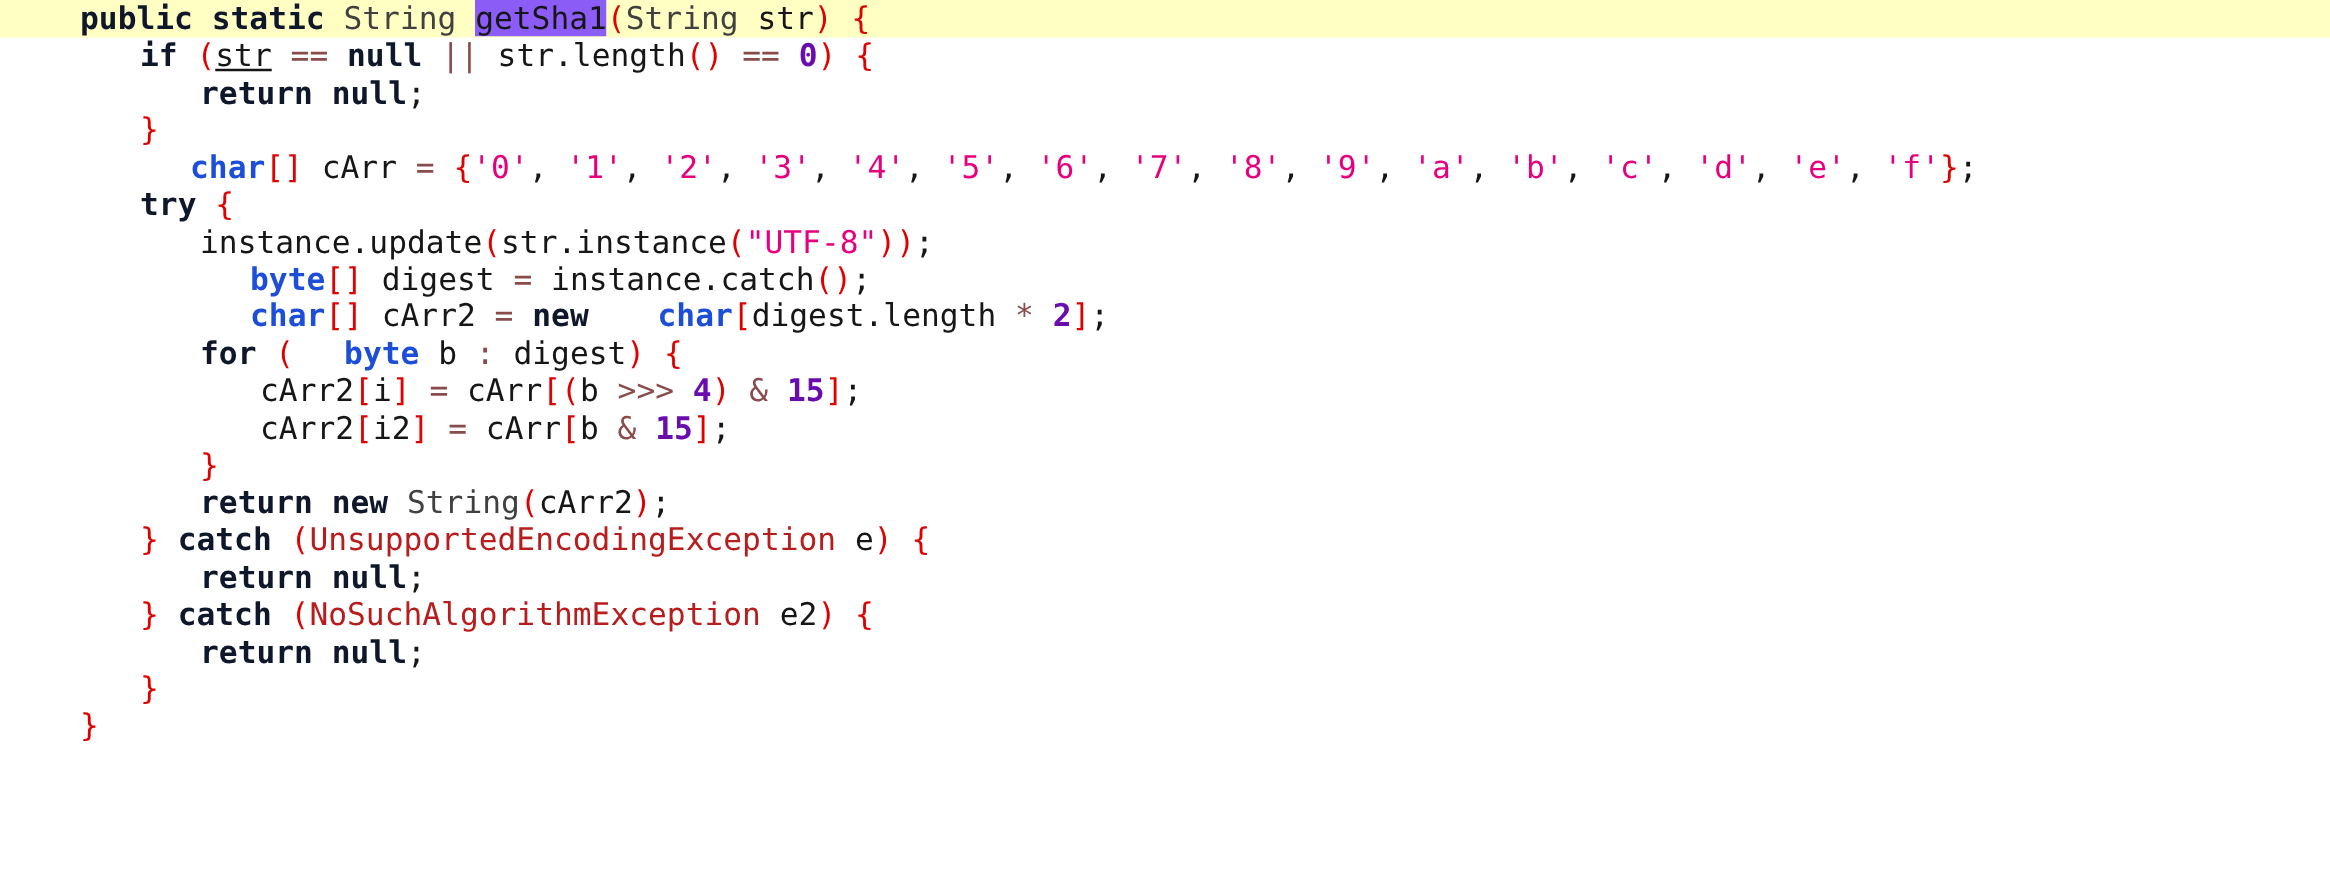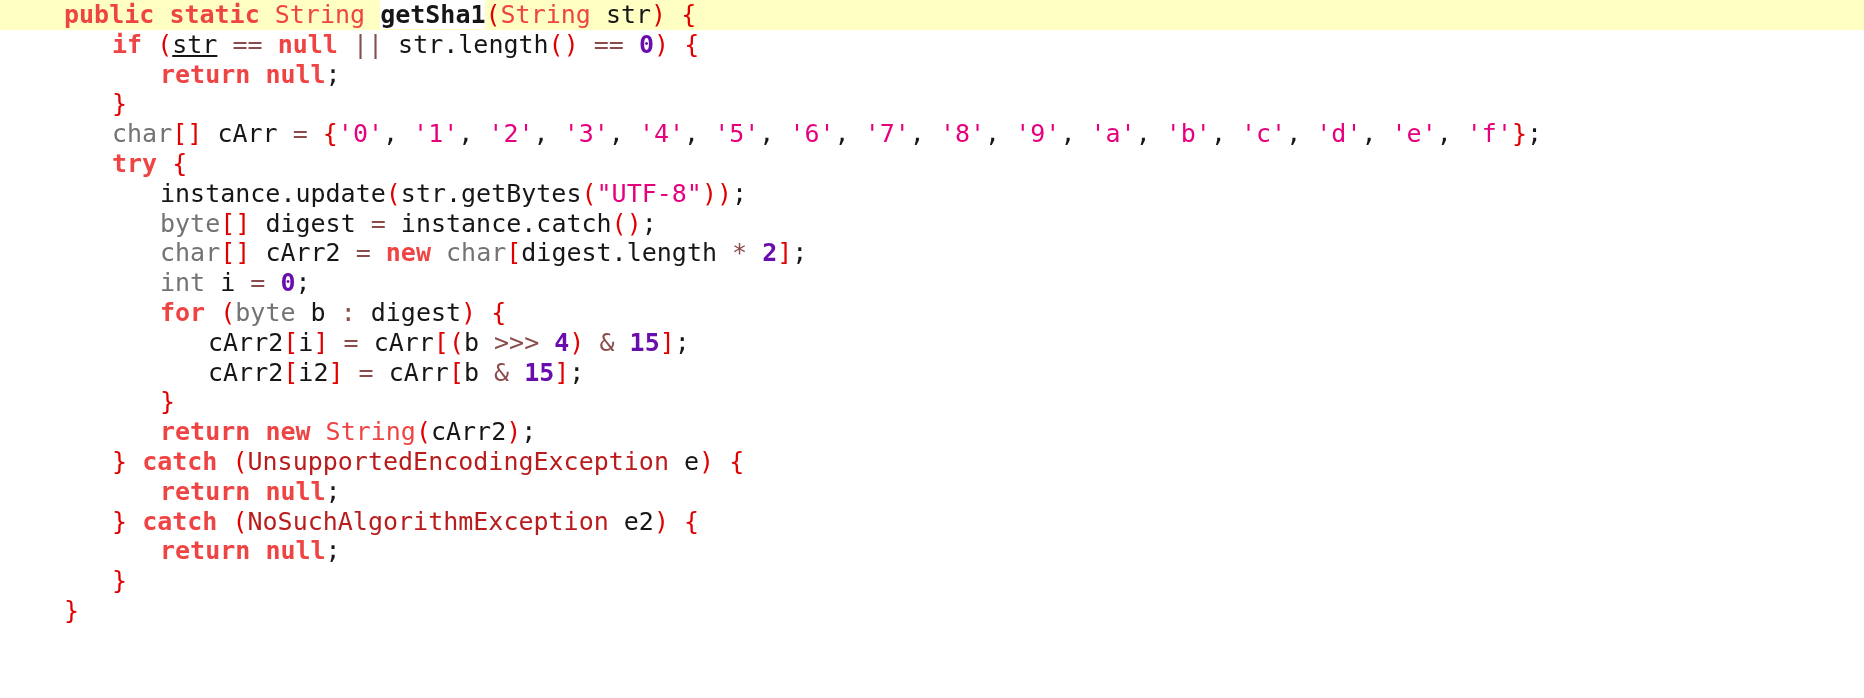--- a/index.html
+++ b/index.html
@@ -25,35 +25,35 @@
     font-size: 25px;
     white-space: pre;
     letter-spacing: 0px;
     padding-left: 0px;
   }
   .code-line.current {
     background: #ffffc4;
   }
   .tok { white-space: pre; }
   
-  .kw       { color: #ef4444; font-weight: bold; }
-  .type     { color: #737373; font-weight: normal; }
-  .cls      { color: #ef4444; }
+  .kw       { color: #0f172a; font-weight: bold; }
+  .type     { color: #1d4ed8; font-weight: bold; margin-left: 40px; }
+  .cls      { color: #404040; }
   .exc      { color: #b91c1c; }
   .str      { color: #e6007e; }
   .num      { color: #6a0dad; font-weight: bold; }
   .punc     { color: #e00000; }
   .op       { color: #8a4b4b; }
   .plain    { color: #161616; }
   .semi     { color: #161616; }
   .field    { color: #161616; text-decoration: underline; }
   .hl {
-    background: #ffffff;
+    background: #8b5cf6;
     color: #161616;
-    font-weight: bold;
+    font-weight: normal;
   }
   .caret {
     display: inline-block;
     width: 3px;
     height: 23px;
     background: #e00000;
     vertical-align: -4px;
     margin-right: -3px;
   }
 </style>
@@ -61,24 +61,23 @@
 <body>
 
 <div id="editor">
   <div id="code-lines">
       <div class="code-line current"><span class="tok" style="display: inline-block; width: 64px;"></span><span class="tok kw">public</span><span class="tok plain"> </span><span class="tok kw">static</span><span class="tok plain"> </span><span class="tok cls">String</span><span class="tok plain"> </span><span class="caret"></span><span class="tok hl">getSha1</span><span class="tok punc">(</span><span class="tok cls">String</span><span class="tok plain"> </span><span class="tok plain">str</span><span class="tok punc">)</span><span class="tok plain"> </span><span class="tok punc">{</span></div>
       <div class="code-line"><span class="tok" style="display: inline-block; width: 112px;"></span><span class="tok kw">if</span><span class="tok plain"> </span><span class="tok punc">(</span><span class="tok field">str</span><span class="tok plain"> </span><span class="tok op">==</span><span class="tok plain"> </span><span class="tok kw">null</span><span class="tok plain"> </span><span class="tok op">||</span><span class="tok plain"> </span><span class="tok plain">str.length</span><span class="tok punc">()</span><span class="tok plain"> </span><span class="tok op">==</span><span class="tok plain"> </span><span class="tok num">0</span><span class="tok punc">)</span><span class="tok plain"> </span><span class="tok punc">{</span></div>
       <div class="code-line"><span class="tok" style="display: inline-block; width: 160px;"></span><span class="tok kw">return</span><span class="tok plain"> </span><span class="tok kw">null</span><span class="tok semi">;</span></div>
       <div class="code-line"><span class="tok" style="display: inline-block; width: 112px;"></span><span class="tok punc">}</span></div>
       <div class="code-line"><span class="tok" style="display: inline-block; width: 112px;"></span><span class="tok type">char</span><span class="tok punc">[]</span><span class="tok plain"> cArr </span><span class="tok op">=</span><span class="tok plain"> </span><span class="tok punc">{</span><span class="tok str">'0'</span><span class="tok plain">, </span><span class="tok str">'1'</span><span class="tok plain">, </span><span class="tok str">'2'</span><span class="tok plain">, </span><span class="tok str">'3'</span><span class="tok plain">, </span><span class="tok str">'4'</span><span class="tok plain">, </span><span class="tok str">'5'</span><span class="tok plain">, </span><span class="tok str">'6'</span><span class="tok plain">, </span><span class="tok str">'7'</span><span class="tok plain">, </span><span class="tok str">'8'</span><span class="tok plain">, </span><span class="tok str">'9'</span><span class="tok plain">, </span><span class="tok str">'a'</span><span class="tok plain">, </span><span class="tok str">'b'</span><span class="tok plain">, </span><span class="tok str">'c'</span><span class="tok plain">, </span><span class="tok str">'d'</span><span class="tok plain">, </span><span class="tok str">'e'</span><span class="tok plain">, </span><span class="tok str">'f'</span><span class="tok punc">}</span><span class="tok semi">;</span></div>
       <div class="code-line"><span class="tok" style="display: inline-block; width: 112px;"></span><span class="tok kw">try</span><span class="tok plain"> </span><span class="tok punc">{</span></div>
-      <div class="code-line"><span class="tok" style="display: inline-block; width: 160px;"></span><span class="tok plain">instance.update</span><span class="tok punc">(</span><span class="tok plain">str.getBytes</span><span class="tok punc">(</span><span class="tok str">"UTF-8"</span><span class="tok punc">))</span><span class="tok semi">;</span></div>
+      <div class="code-line"><span class="tok" style="display: inline-block; width: 160px;"></span><span class="tok plain">instance.update</span><span class="tok punc">(</span><span class="tok plain">str.instance</span><span class="tok punc">(</span><span class="tok str">"UTF-8"</span><span class="tok punc">))</span><span class="tok semi">;</span></div>
       <div class="code-line"><span class="tok" style="display: inline-block; width: 160px;"></span><span class="tok type">byte</span><span class="tok punc">[]</span><span class="tok plain"> digest </span><span class="tok op">=</span><span class="tok plain"> instance.catch</span><span class="tok punc">()</span><span class="tok semi">;</span></div>
       <div class="code-line"><span class="tok" style="display: inline-block; width: 160px;"></span><span class="tok type">char</span><span class="tok punc">[]</span><span class="tok plain"> cArr2 </span><span class="tok op">=</span><span class="tok plain"> </span><span class="tok kw">new</span><span class="tok plain"> </span><span class="tok type">char</span><span class="tok punc">[</span><span class="tok plain">digest.length </span><span class="tok op">*</span><span class="tok plain"> </span><span class="tok num">2</span><span class="tok punc">]</span><span class="tok semi">;</span></div>
-      <div class="code-line"><span class="tok" style="display: inline-block; width: 160px;"></span><span class="tok type">int</span><span class="tok plain"> i </span><span class="tok op">=</span><span class="tok plain"> </span><span class="tok num">0</span><span class="tok semi">;</span></div>
       <div class="code-line"><span class="tok" style="display: inline-block; width: 160px;"></span><span class="tok kw">for</span><span class="tok plain"> </span><span class="tok punc">(</span><span class="tok type">byte</span><span class="tok plain"> b </span><span class="tok op">:</span><span class="tok plain"> digest</span><span class="tok punc">)</span><span class="tok plain"> </span><span class="tok punc">{</span></div>
       <div class="code-line"><span class="tok" style="display: inline-block; width: 208px;"></span><span class="tok plain">cArr2</span><span class="tok punc">[</span><span class="tok plain">i</span><span class="tok punc">]</span><span class="tok plain"> </span><span class="tok op">=</span><span class="tok plain"> cArr</span><span class="tok punc">[(</span><span class="tok plain">b </span><span class="tok op">&gt;&gt;&gt;</span><span class="tok plain"> </span><span class="tok num">4</span><span class="tok punc">)</span><span class="tok plain"> </span><span class="tok op">&amp;</span><span class="tok plain"> </span><span class="tok num">15</span><span class="tok punc">]</span><span class="tok semi">;</span></div>
       <div class="code-line"><span class="tok" style="display: inline-block; width: 208px;"></span><span class="tok plain">cArr2</span><span class="tok punc">[</span><span class="tok plain">i2</span><span class="tok punc">]</span><span class="tok plain"> </span><span class="tok op">=</span><span class="tok plain"> cArr</span><span class="tok punc">[</span><span class="tok plain">b </span><span class="tok op">&amp;</span><span class="tok plain"> </span><span class="tok num">15</span><span class="tok punc">]</span><span class="tok semi">;</span></div>
       <div class="code-line"><span class="tok" style="display: inline-block; width: 160px;"></span><span class="tok punc">}</span></div>
       <div class="code-line"><span class="tok" style="display: inline-block; width: 160px;"></span><span class="tok kw">return</span><span class="tok plain"> </span><span class="tok kw">new</span><span class="tok plain"> </span><span class="tok cls">String</span><span class="tok punc">(</span><span class="tok plain">cArr2</span><span class="tok punc">)</span><span class="tok semi">;</span></div>
       <div class="code-line"><span class="tok" style="display: inline-block; width: 112px;"></span><span class="tok punc">}</span><span class="tok plain"> </span><span class="tok kw">catch</span><span class="tok plain"> </span><span class="tok punc">(</span><span class="tok exc">UnsupportedEncodingException</span><span class="tok plain"> e</span><span class="tok punc">)</span><span class="tok plain"> </span><span class="tok punc">{</span></div>
       <div class="code-line"><span class="tok" style="display: inline-block; width: 160px;"></span><span class="tok kw">return</span><span class="tok plain"> </span><span class="tok kw">null</span><span class="tok semi">;</span></div>
       <div class="code-line"><span class="tok" style="display: inline-block; width: 112px;"></span><span class="tok punc">}</span><span class="tok plain"> </span><span class="tok kw">catch</span><span class="tok plain"> </span><span class="tok punc">(</span><span class="tok exc">NoSuchAlgorithmException</span><span class="tok plain"> e2</span><span class="tok punc">)</span><span class="tok plain"> </span><span class="tok punc">{</span></div>
       <div class="code-line"><span class="tok" style="display: inline-block; width: 160px;"></span><span class="tok kw">return</span><span class="tok plain"> </span><span class="tok kw">null</span><span class="tok semi">;</span></div>
       <div class="code-line"><span class="tok" style="display: inline-block; width: 112px;"></span><span class="tok punc">}</span></div>

